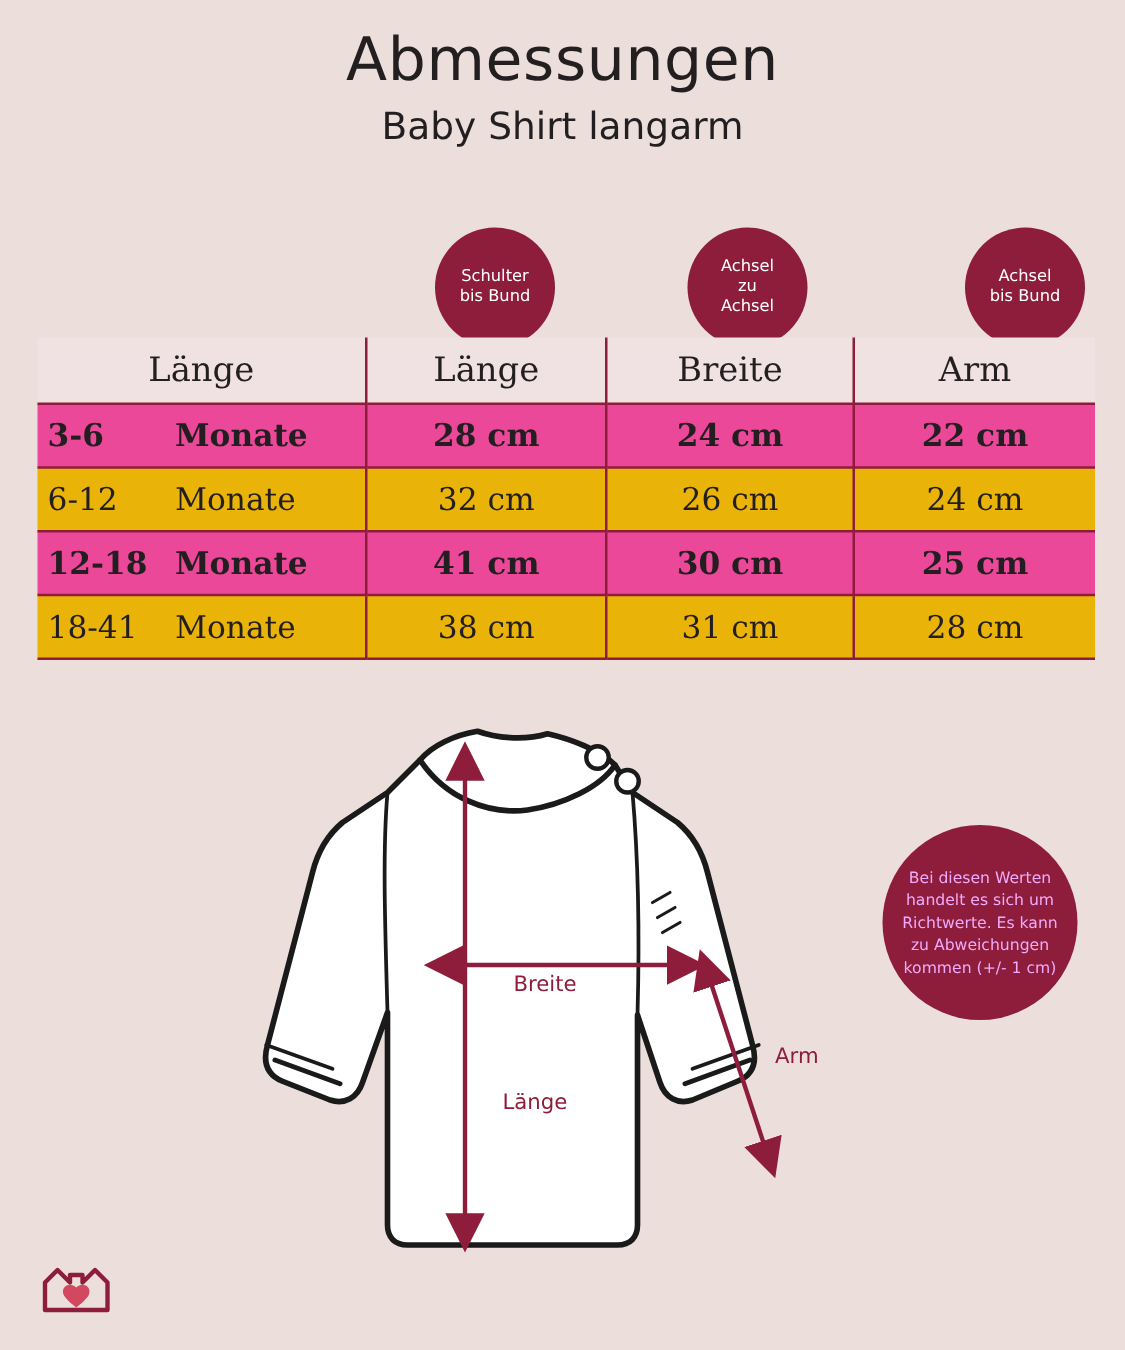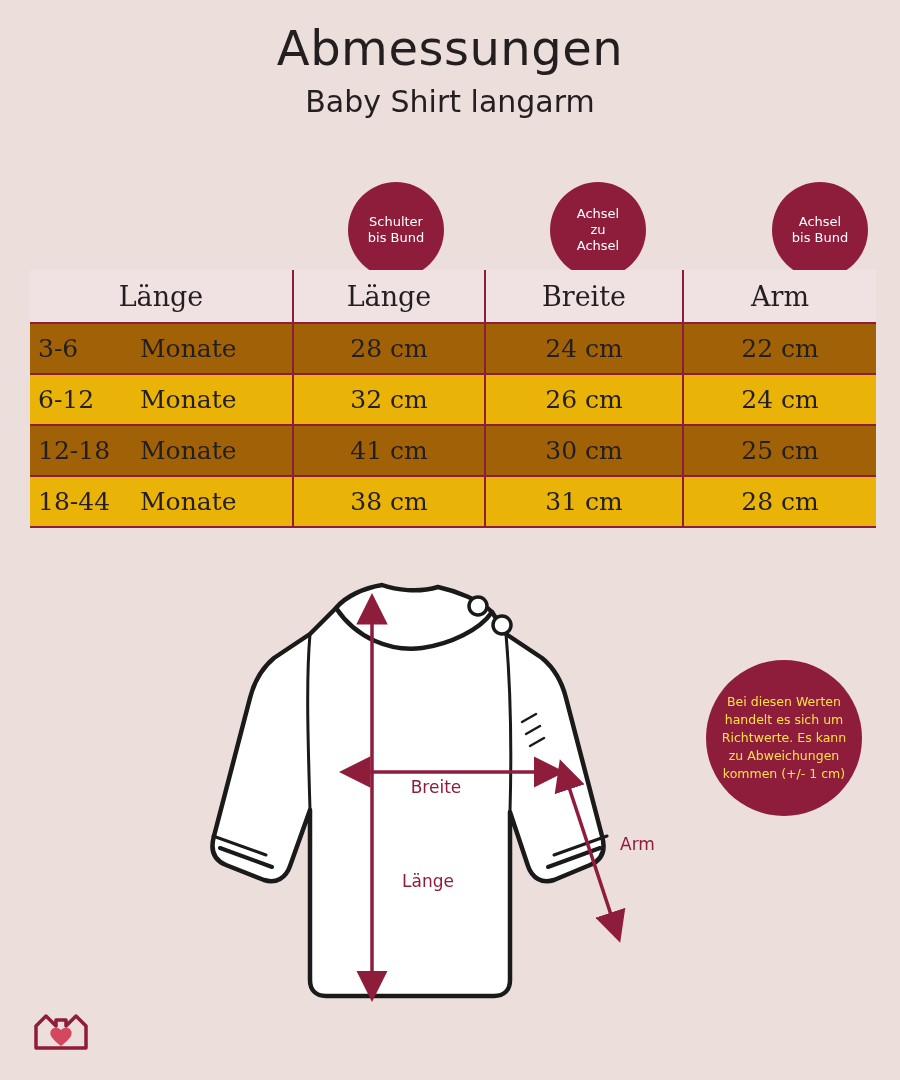--- a/index.html
+++ b/index.html
@@ -93,21 +93,21 @@
   }
   .hdr-row td.col-size { text-align: center; }
   .row td {
     height: 49px;
     font-family: "DejaVu Serif", serif;
     font-size: 25px;
     color: #231f20;
     text-align: center;
     vertical-align: middle;
   }
-  .row.odd td { background: #a16207; }
+  .row.odd td { background: #ec4899; font-weight: bold; }
   .row.even td { background: #eab308; }
 
   
   .vsep { border-right: 2px solid #8e1d3c !important; }
   
   .hline td { border-bottom: 2px solid #8e1d3c !important; }
 
   .size-cell {
     display: flex;
     justify-content: flex-start;
@@ -128,21 +128,21 @@
 
   
   .note {
     position: absolute;
     left: 706px;
     top: 660px;
     width: 156px;
     height: 156px;
     border-radius: 50%;
     background: #8e1d3c;
-    color: #fde047;
+    color: #f0abfc;
     display: flex;
     align-items: center;
     justify-content: center;
     text-align: center;
     font-size: 12.5px;
     line-height: 1.45;
     font-family: "DejaVu Sans", sans-serif;
     padding: 0 14px;
     box-sizing: border-box;
   }
@@ -234,21 +234,21 @@
         </div>
       </td>
       <td class="vsep">41 cm</td>
       <td class="vsep">30 cm</td>
       <td>25 cm</td>
     </tr>
 
     <tr class="row even hline">
       <td class="vsep">
         <div class="size-cell">
-          <span class="size-range">18-44</span>
+          <span class="size-range">18-41</span>
           <span class="size-unit">Monate</span>
         </div>
       </td>
       <td class="vsep">38 cm</td>
       <td class="vsep">31 cm</td>
       <td>28 cm</td>
     </tr>
   </tbody>
     </table>
 </div>

